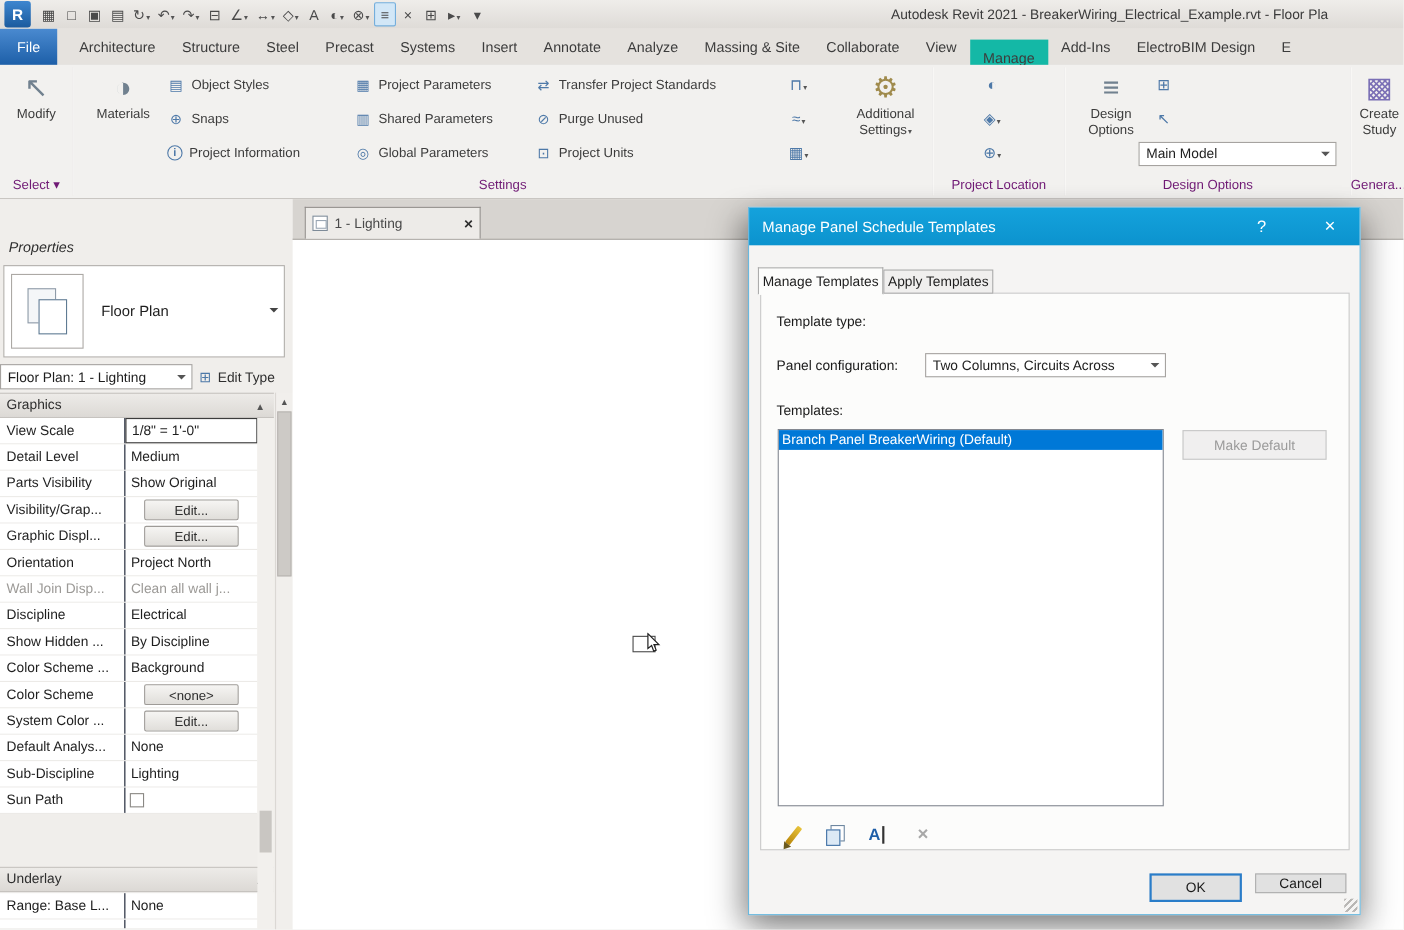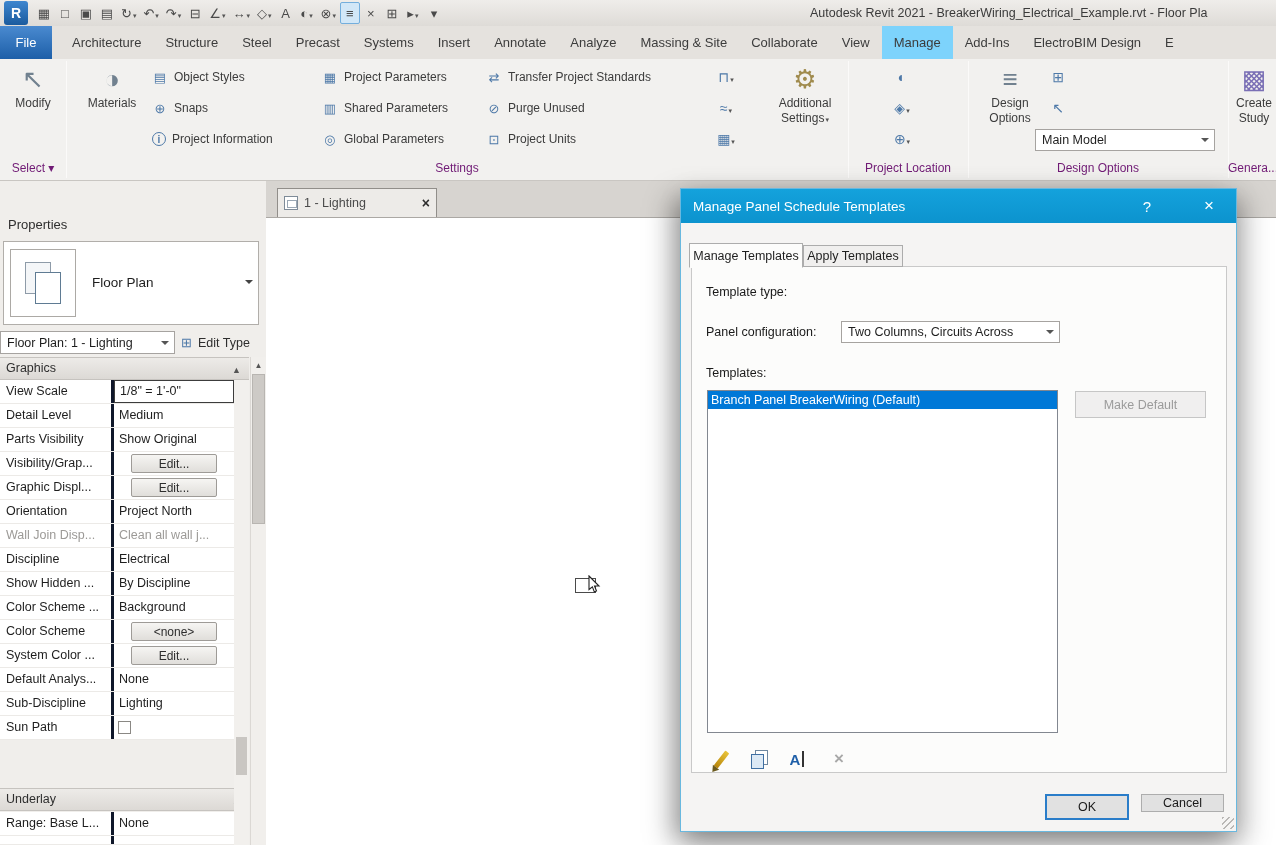--- a/index.html
+++ b/index.html
@@ -16,21 +16,21 @@
   .qbtn.active { background:#D2E7F7; border:1px solid #74AEDC; border-radius:2px; }
   .applogo { width:24px; height:24px; background:linear-gradient(#3E86CF,#1B5B9E); color:#fff; font-weight:700;
     border-radius:3px; font-size:14px; display:flex; align-items:center; justify-content:center; margin-right:5px; }
   .dd::after { content:"▾"; font-size:7px; color:#555; margin-left:1px; }
   .win-title { position:absolute; left:810px; top:0; height:26px; line-height:26px; color:#3A3A3A; font-size:12.5px; white-space:nowrap; }
 
   
   .tabrow { position:absolute; left:0; top:26px; width:1276px; height:33px; background:#E5E2DE; display:flex; overflow:hidden; }
   .rtab { padding:0 12px; line-height:33px; font-size:13px; color:#3C3C3C; white-space:nowrap; }
   .rtab.file { background:linear-gradient(#4A8AD0,#1D5FA8); color:#fff; width:52px; text-align:center; padding:0; margin-right:8px; }
-  .rtab.active { background:#7dd3fc; }
+  .rtab.active { background:#14b8a6;margin-top:10px; }
 
   
   .ribbon { position:absolute; left:0; top:59px; width:1276px; height:122px; background:#F2F1EF; border-bottom:1px solid #C9C6C2; }
   .rsep { position:absolute; top:2px; height:117px; width:1px; background:#DBD8D4; border-right:1px solid #FBFAF9; }
   .rgroup { position:absolute; top:0; height:121px; }
   .glabel { position:absolute; left:0; right:0; top:99px; height:21px; line-height:20px; text-align:center;
     color:#701a75; font-size:12px; white-space:nowrap; overflow:hidden; }
   .bigbtn { position:absolute; display:flex; flex-direction:column; align-items:center; gap:2px; }
   .bigicon { font-size:26px; color:#71818F; line-height:32px; }
   .biglabel { font-size:12px; color:#3C3C3C; text-align:center; line-height:13px; white-space:nowrap; }
@@ -38,37 +38,37 @@
   .ricon { width:16px; height:16px; display:flex; align-items:center; justify-content:center; font-size:13px; color:#4E79A8; }
   .ricon.circ { border:1px solid #4E79A8; border-radius:50%; width:14px; height:14px; font-size:10px; font-weight:bold; }
   .smalltool { position:absolute; width:32px; height:26px; display:flex; align-items:center; justify-content:center; color:#4E79A8; font-size:14px; }
   .combo { position:absolute; background:#fff; border:1px solid #A6A3A0; font-size:12.5px; color:#1E1E1E;
     display:flex; align-items:center; padding:0 18px 0 6px; overflow:hidden; white-space:nowrap; }
   .carrow { position:absolute; right:5px; top:50%; margin-top:-2px; width:0; height:0;
     border:4px solid transparent; border-top-color:#555; }
 
   
   .props { position:absolute; left:0; top:181px; width:266px; height:664px; background:#F0EEEB; }
-  .props-header { position:absolute; left:8px; top:36px; font-size:13px; color:#2E2E2E; }
+  .props-header { position:absolute; left:8px; top:36px; font-size:13px; color:#2E2E2E;font-style:italic; }
   .typesel { position:absolute; left:3px; top:60px; width:256px; height:84px; background:#fff; border:1px solid #B1AEAA; }
   .thumb { position:absolute; left:6px; top:7px; width:66px; height:68px; border:1px solid #ACA9A5; background:#fff; }
   .thumb .pg1 { position:absolute; left:14px; top:12px; width:26px; height:32px; border:1px solid #8E9BA8; background:#F4F6F8; }
   .thumb .pg2 { position:absolute; left:24px; top:22px; width:26px; height:32px; border:1px solid #5F7档3; border:1px solid #5F7B93; background:#fff; }
   .typesel-label { position:absolute; left:88px; top:33px; font-size:13.5px; color:#1E1E1E; }
   .typesel-arrow { position:absolute; right:5px; top:38px; width:0; height:0; border:4px solid transparent; border-top-color:#444; }
   .instcombo { left:0; top:150px; width:175px; height:23px; }
   .edittype { position:absolute; left:177px; top:150px; width:82px; height:23px; display:flex; align-items:center; gap:4px;
     font-size:12.5px; color:#2E2E2E; padding-left:2px; }
   .etic { width:15px; height:15px; display:flex; align-items:center; justify-content:center; color:#4E79A8; font-size:13px; }
   .secheader { position:absolute; left:0; width:249px; height:23px; background:linear-gradient(#EDEBE8,#DCD9D5);
     border-top:1px solid #C6C3BF; border-bottom:1px solid #C6C3BF; font-size:12.5px; color:#2E2E2E; line-height:21px; padding-left:6px; }
   .secchev { position:absolute; right:8px; top:2px; font-size:9px; color:#555; }
   .ptable { position:absolute; left:0; top:199px; width:234px; }
   .prow { display:flex; height:24px; background:#fff; border-bottom:1px solid #ECEAE7; }
-  .plabel { width:114px; padding:4px 2px 0 6px; font-size:12.5px; color:#1E1E1E; border-right:3px solid #0f172a;
+  .plabel { width:114px; padding:4px 2px 0 6px; font-size:12.5px; color:#1E1E1E; border-right:1px solid #0f172a;
     overflow:hidden; white-space:nowrap; }
   .pvalue { flex:1; padding:4px 2px 0 5px; font-size:12.5px; color:#1E1E1E; overflow:hidden; white-space:nowrap; position:relative; }
   .pvalue.focus { border:1px solid #3C3C3C; padding-top:3px; }
   .gray { color:#9C9A97; }
   .btncell { display:flex; align-items:center; justify-content:center; padding:0; }
   .pbtn { width:86px; height:19px; background:linear-gradient(#F6F5F3,#E0DEDA); border:1px solid #9E9B97; border-radius:2px;
     font-size:12px; color:#2E2E2E; display:flex; align-items:center; justify-content:center; }
   .checkbox { width:13px; height:13px; border:1px solid #8A8884; background:#fff; margin:5px 0 0 4px; }
   .partialrow { height:9px; overflow:hidden; }
   .gutter { position:absolute; left:234px; top:199px; width:15px; bottom:0; background:#F2F0ED; }

